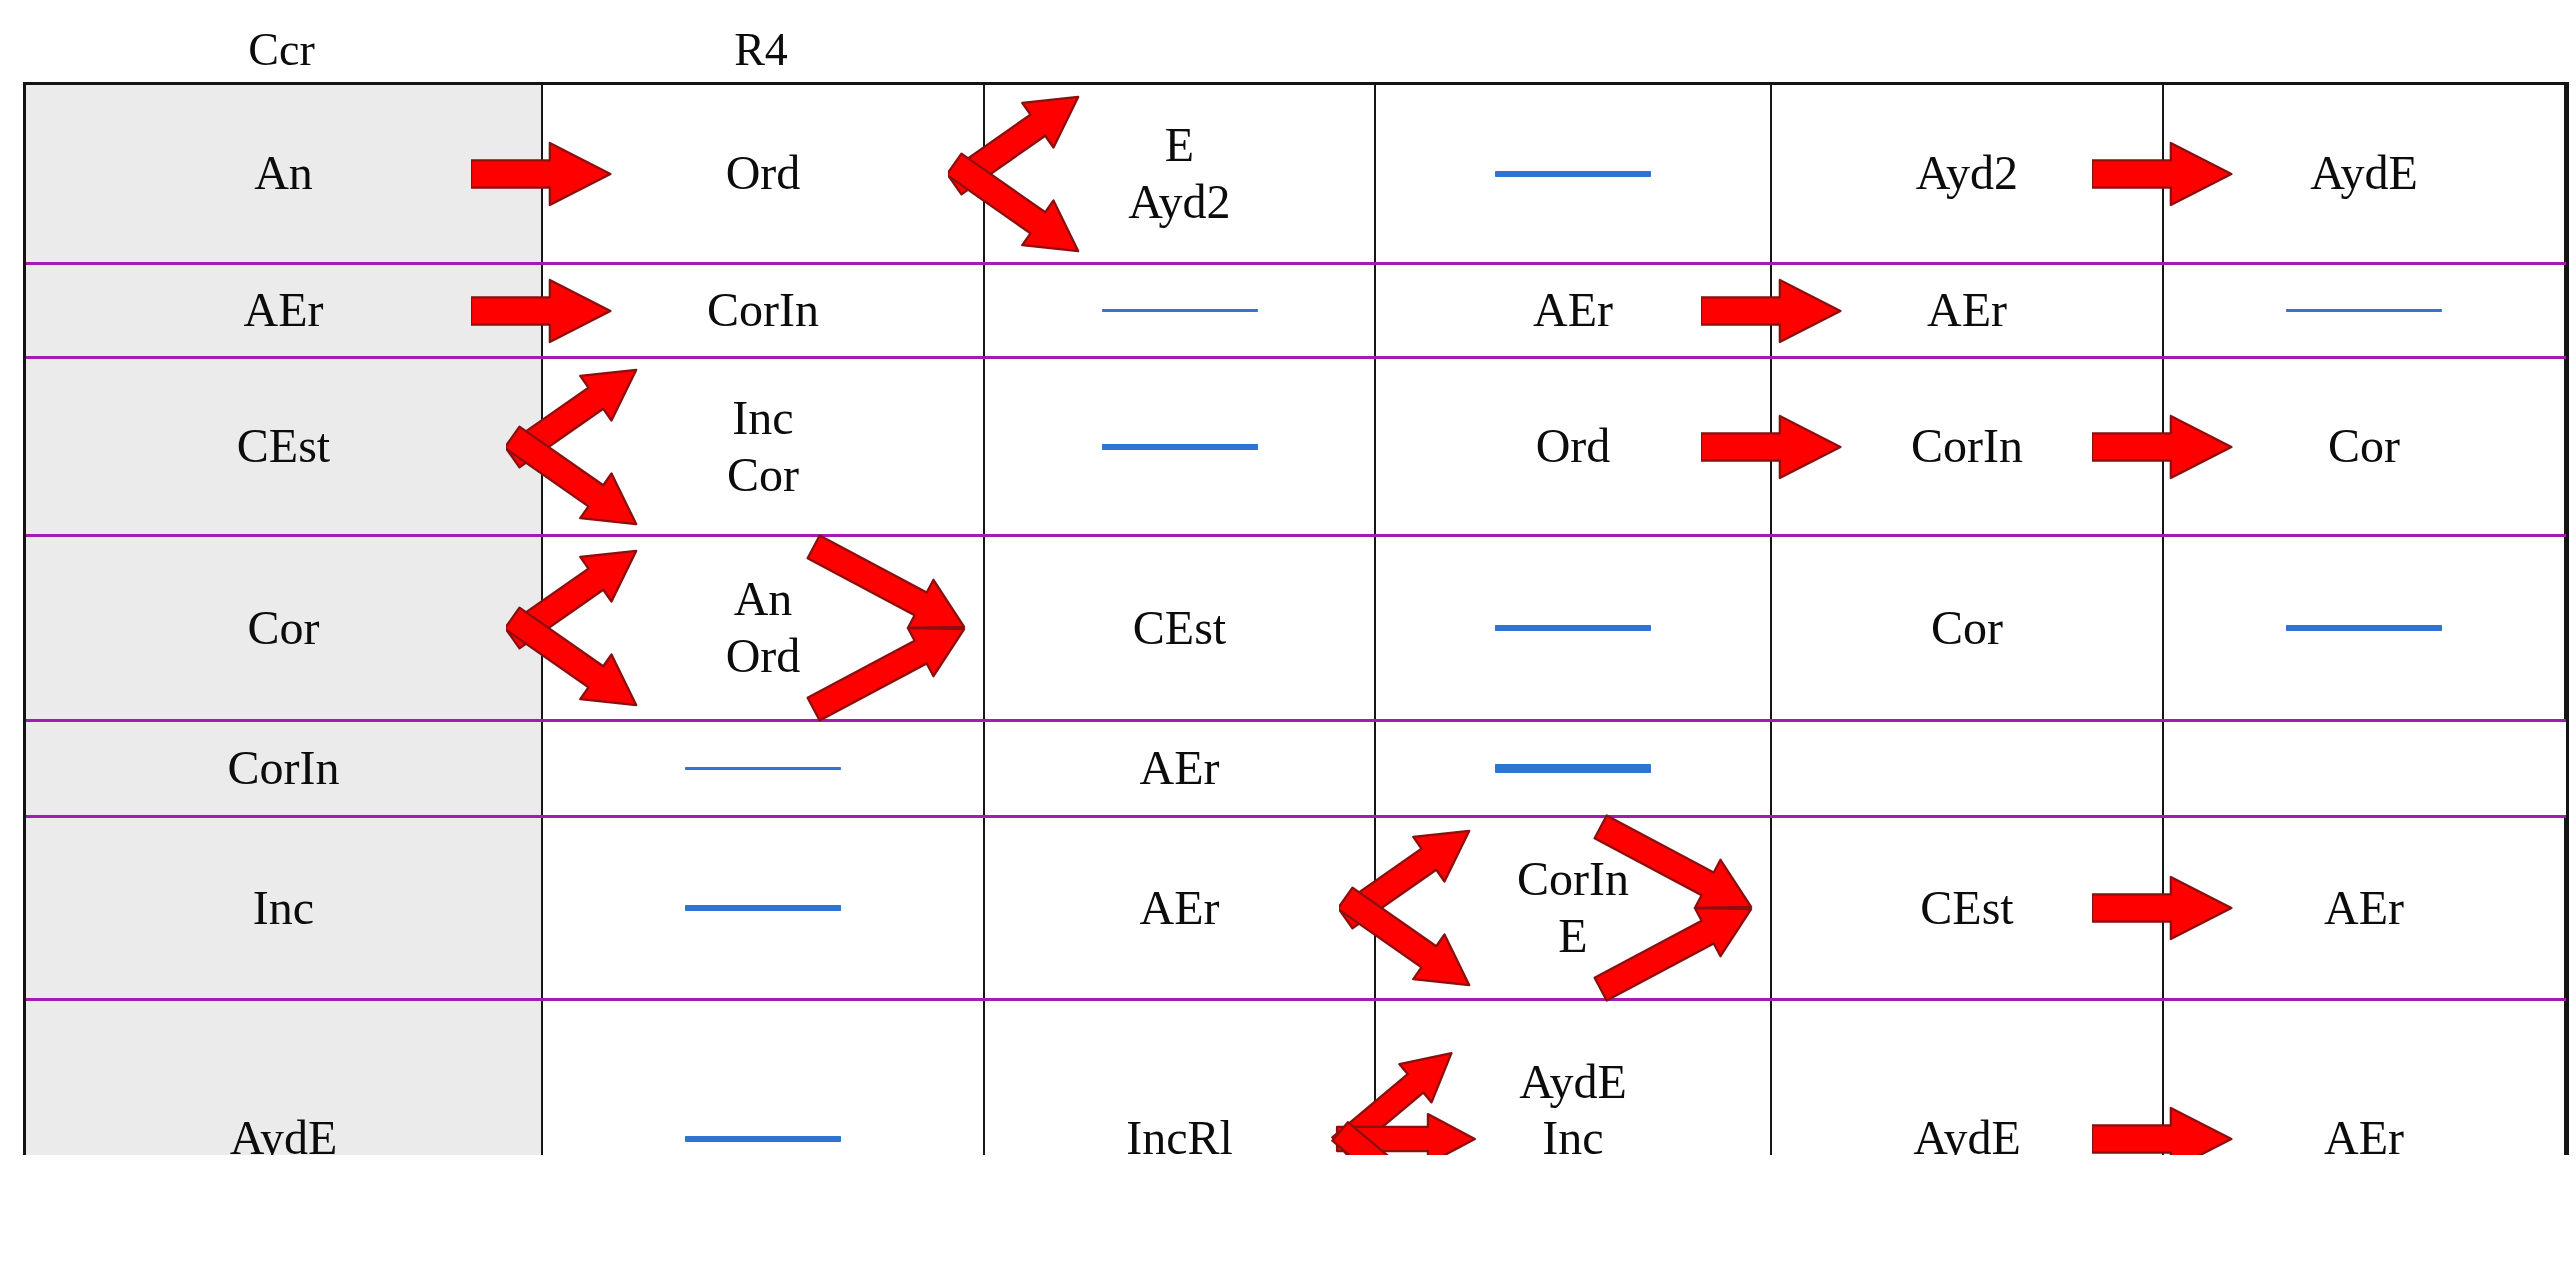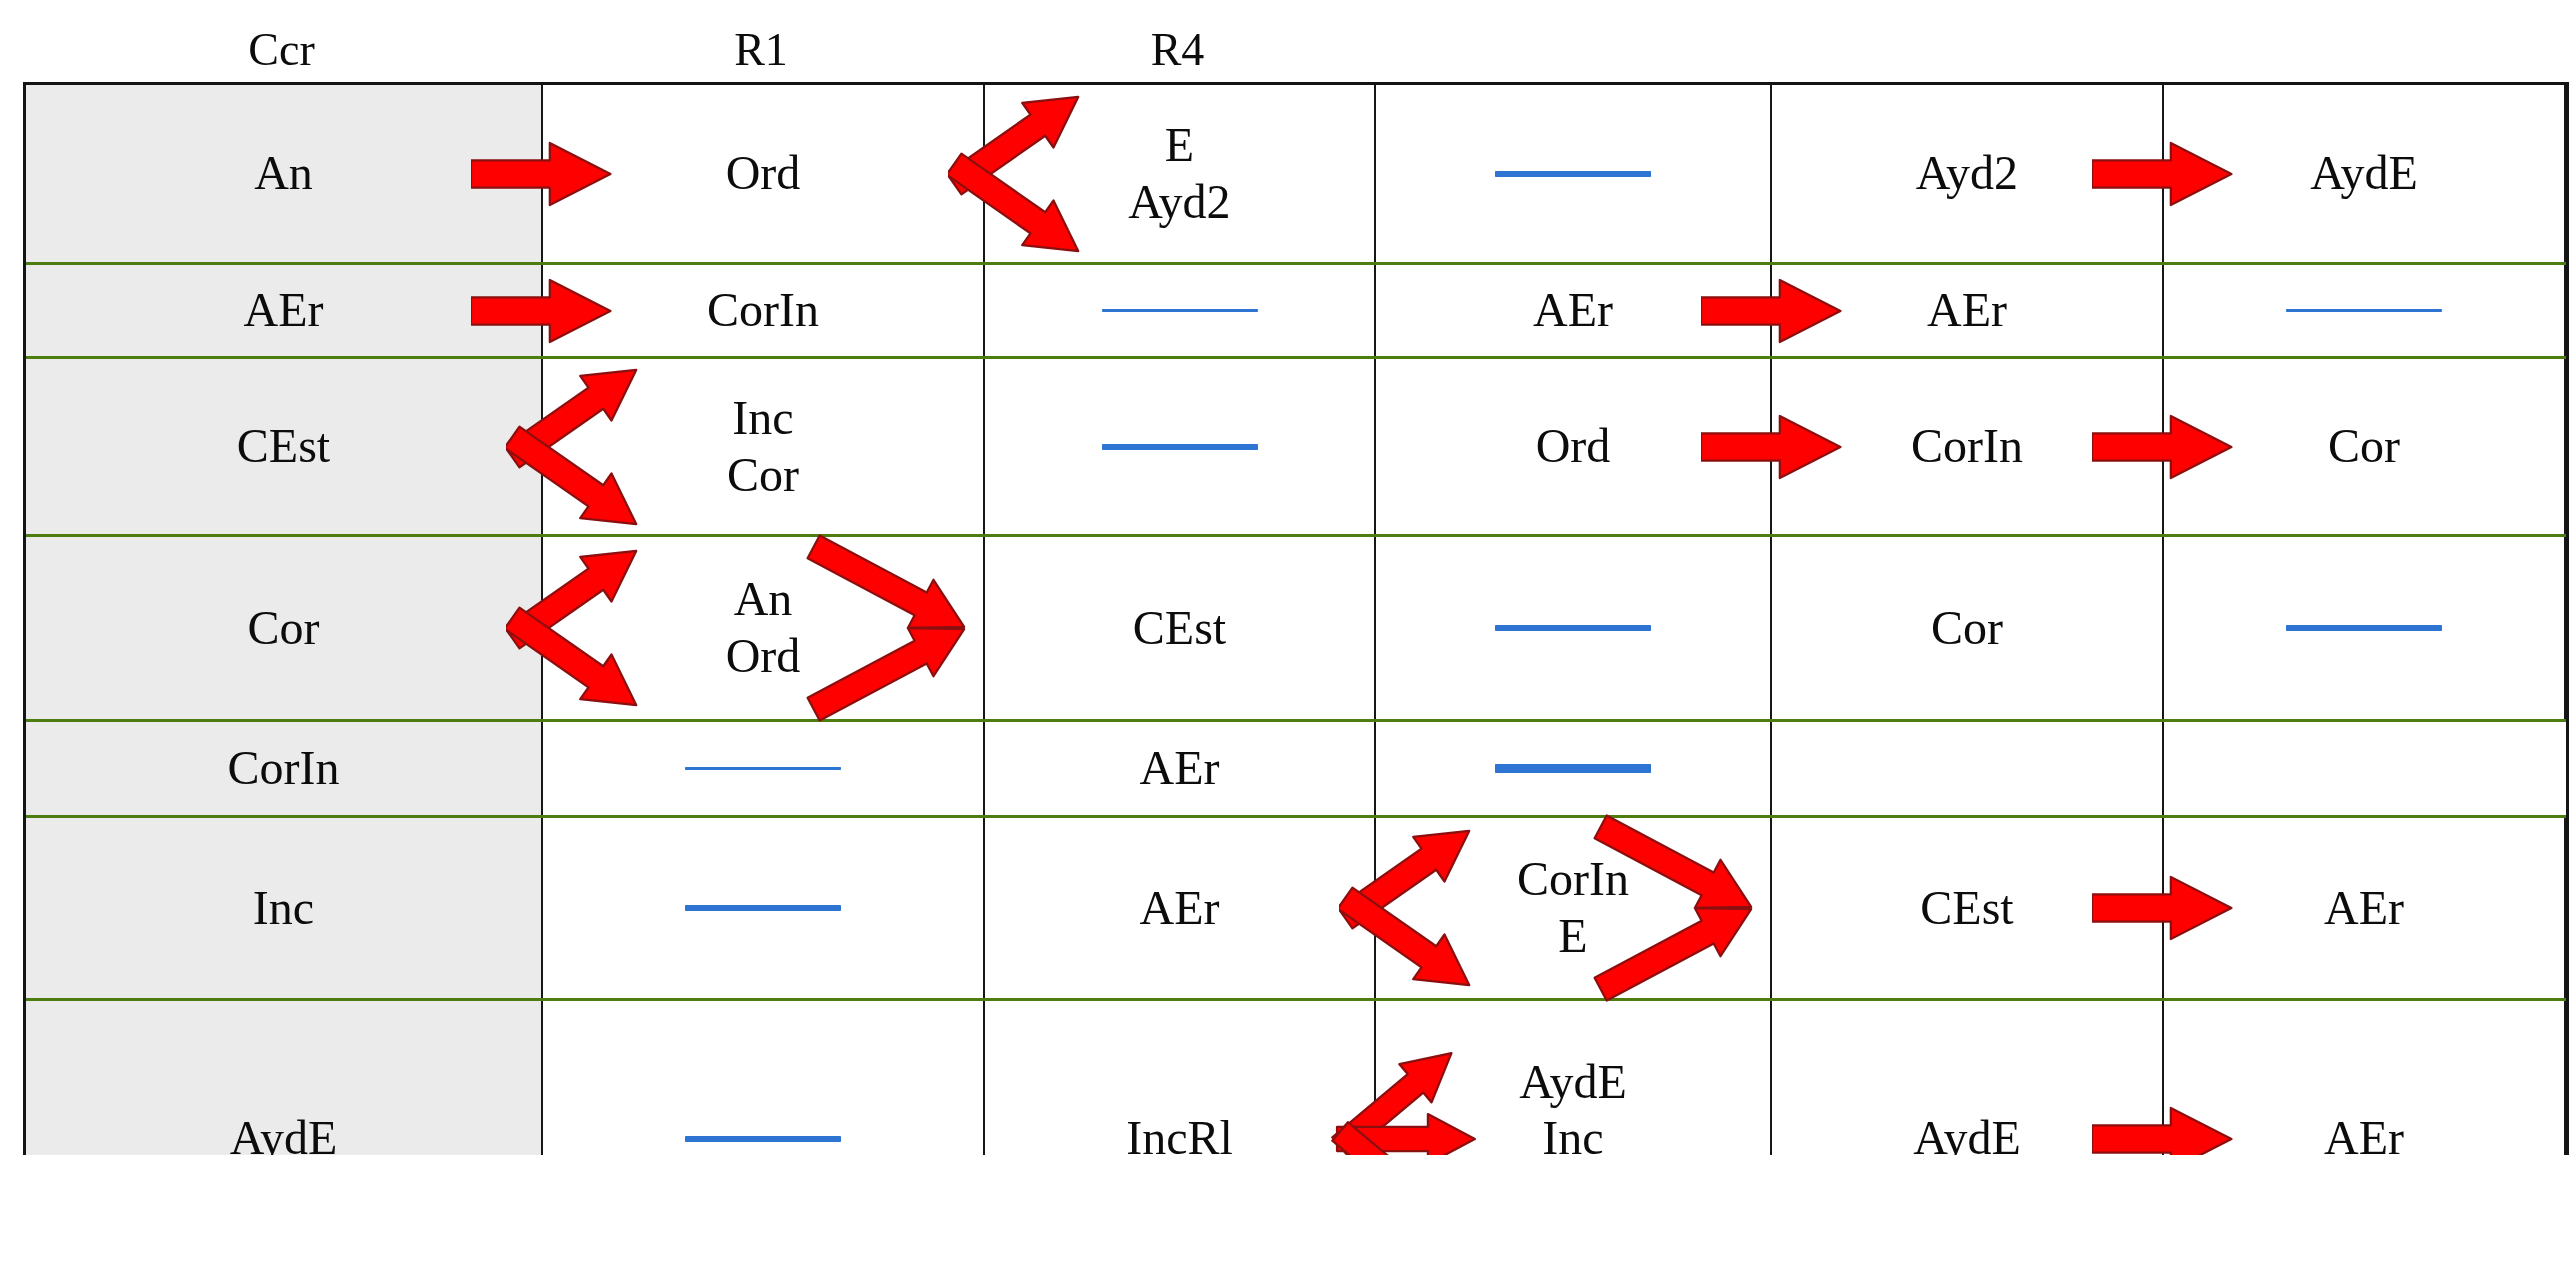--- a/index.html
+++ b/index.html
@@ -26,21 +26,21 @@
   .tbl{
     position:relative;
     margin-left:23px;
     width:2540px;
     border:3.8px solid #141414;
     box-sizing:content-box;
   }
   .row{
     position:relative;
     display:flex;
-    border-bottom:3px solid #4d7c0f;
+    border-bottom:3px solid #a21caf;
   }
   .row:last-child{border-bottom:none;}
   .cell{
     box-sizing:border-box;
     border-right:2.3px solid #161616;
     display:flex;
     flex-direction:column;
     align-items:center;
     justify-content:center;
     font-size:48px;
@@ -63,21 +63,20 @@
     stroke-width:3;
     stroke-linejoin:round;
   }
 </style>
 </head>
 <body>
 
 <div class="page">
   <div class="header-row" id="headerRow" style="grid-template-columns: 517px 442px 391px 396px 392px 402px;">
       <div class="header-cell">Ccr</div>
-      <div class="header-cell">R1</div>
       <div class="header-cell">R4</div>
     </div>
   <div class="tbl" id="tbl">
       <div class="row" style="height: 177px;">
         <div class="cell rowhead" style="width: 517px;">
           <div>An</div>
         </div>
         <div class="cell" style="width: 442px;">
           <div>Ord</div>
         </div>

